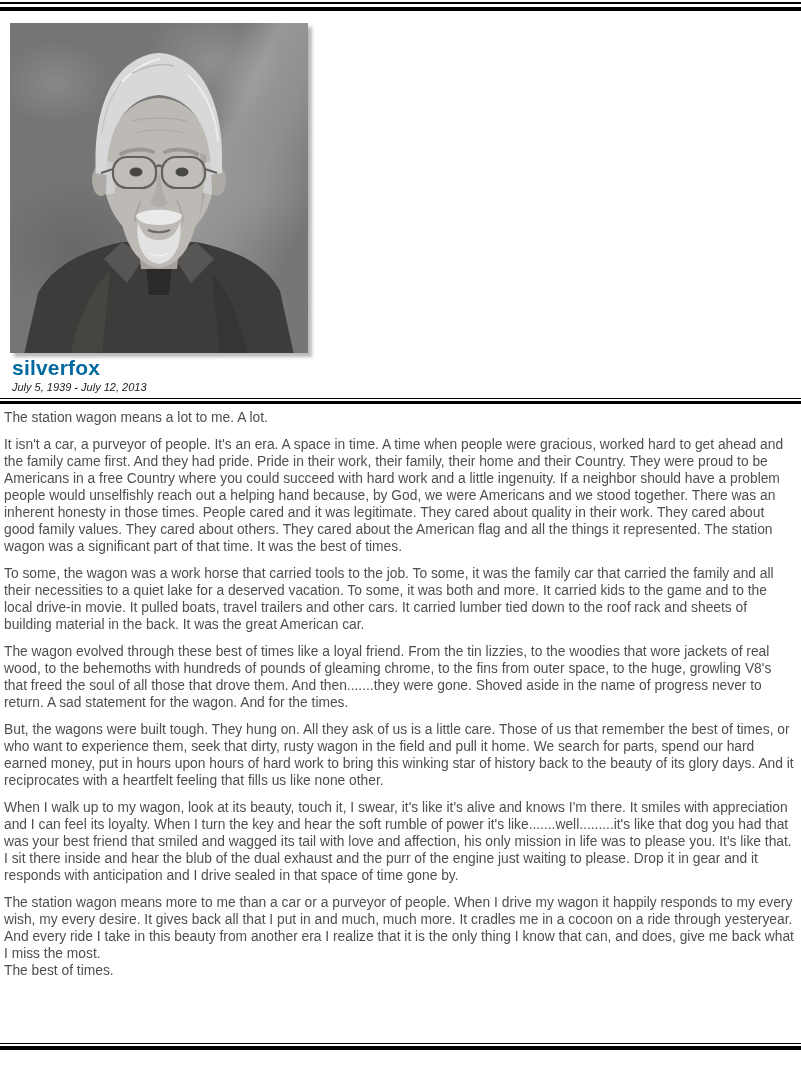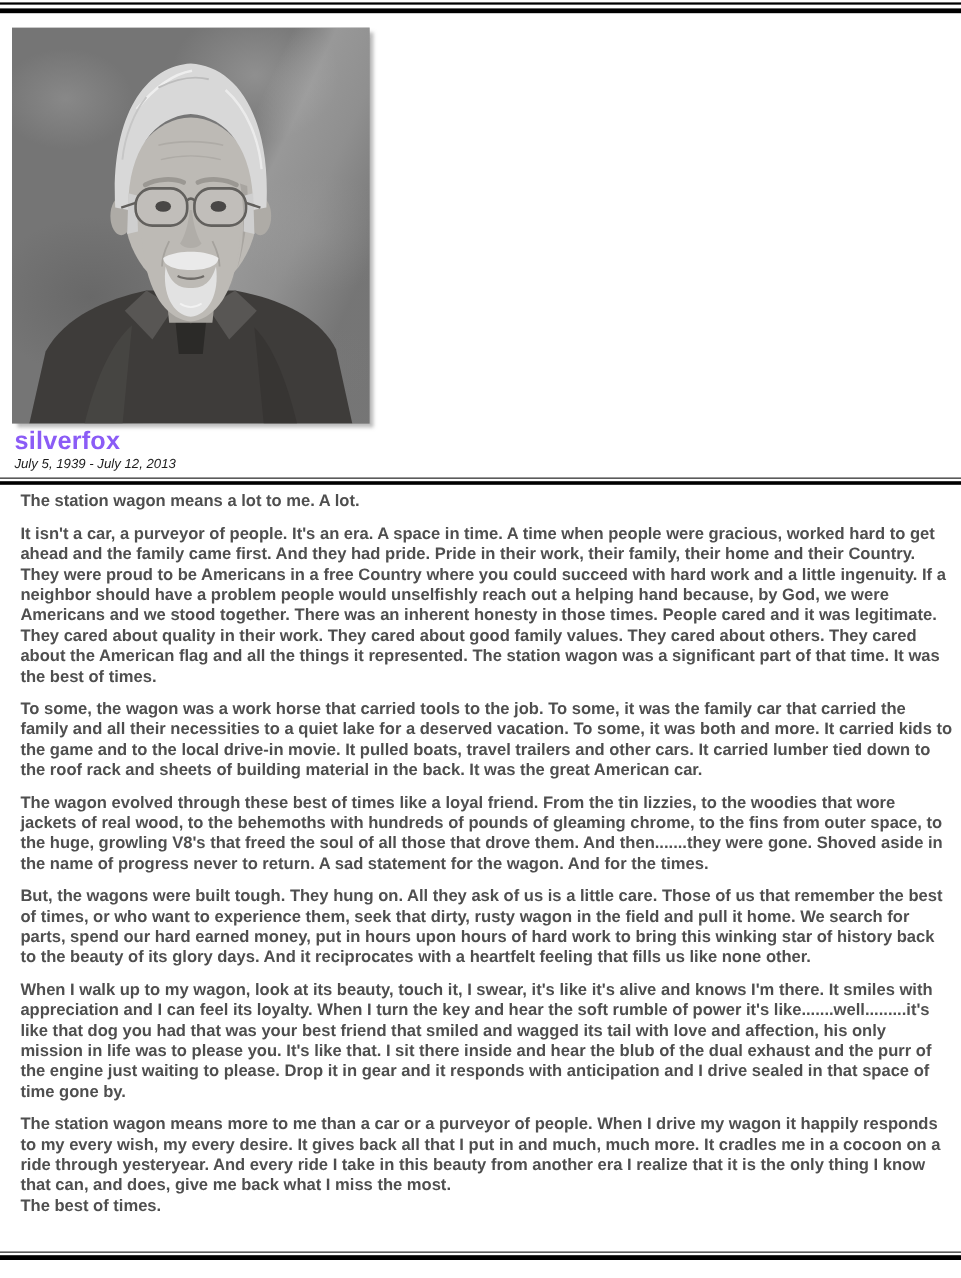--- a/index.html
+++ b/index.html
@@ -43,30 +43,30 @@
       radial-gradient(ellipse 95px 70px at 86% 52%, rgba(140,140,140,0.40), rgba(0,0,0,0) 70%),
       radial-gradient(ellipse 75px 55px at 48% 38%, rgba(105,105,105,0.35), rgba(0,0,0,0) 70%),
       radial-gradient(ellipse 60px 45px at 88% 85%, rgba(120,120,120,0.45), rgba(0,0,0,0) 70%);
     overflow:hidden;
   }
   .photo svg{position:absolute;left:0;top:0;}
 
   
   .name{
     margin:4px 0 0 12px;
-    font-size:21px;font-weight:bold;color:#8b5cf6;line-height:1.05;
+    font-size:21px;font-weight:bold;color:#0369a1;line-height:1.05;
     letter-spacing:0.2px;
   }
   .dates{
     margin:2px 0 0 12px;
     font-size:11px;font-style:italic;color:#1c1c1c;line-height:1.15;
   }
 
   
-  .body-text{padding:5px 7px 0 17px;font-weight:bold;}
+  .body-text{padding:5px 7px 0 4px;}
   .body-text p{
     margin:0 0 10px 0;
     font-size:13.8px;line-height:17px;color:#4f4f4f;
     white-space:pre-line;
   }
 </style>
 </head>
 <body>
 
 <div class="page">

